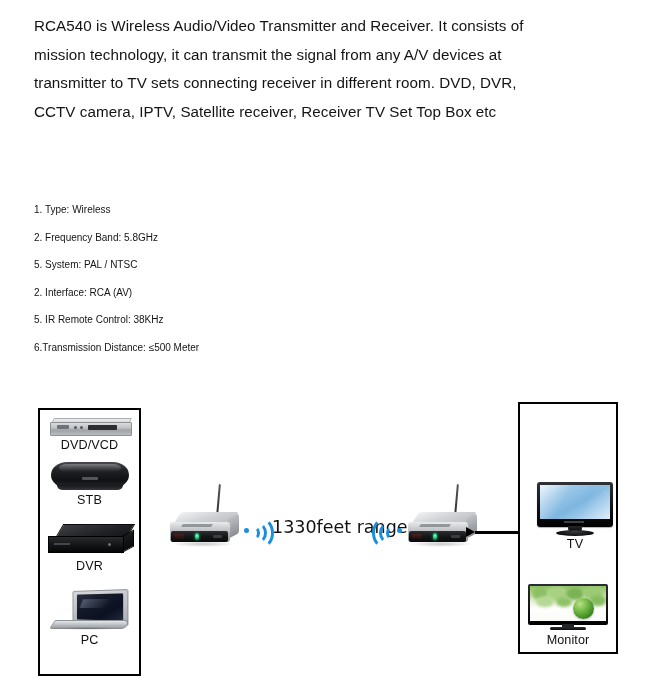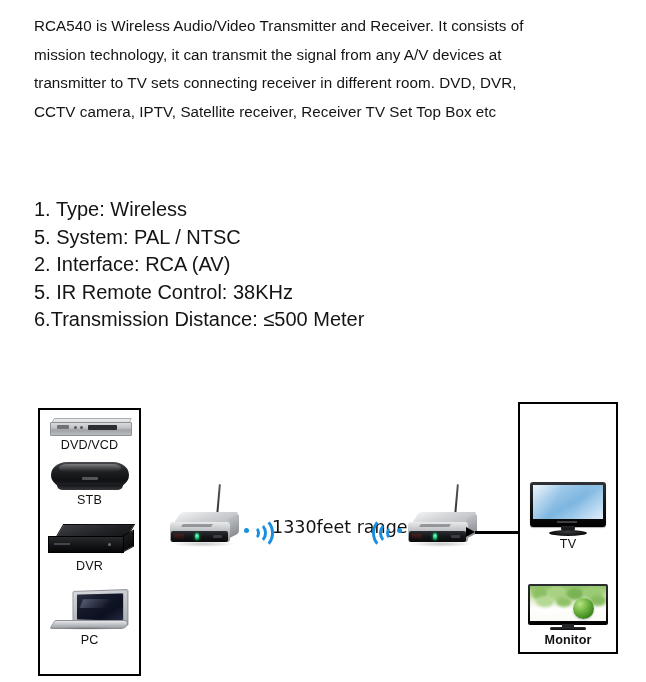--- a/index.html
+++ b/index.html
@@ -34,21 +34,21 @@
   }
 
   
   #spec-list {
     position: absolute;
     left: 34px;
     top: 196px;
     width: 420px;
   }
   #spec-list .spec-row {
-    font-size: 20px;
+    font-size: 10px;
     line-height: 27.5px;
     color: #141414;
     white-space: pre;
   }
 
   
   #diagram {
     position: absolute;
     left: 0;
     top: 395px;
@@ -417,20 +417,21 @@
 
 <div id="description">
   <span class="line">RCA540 is Wireless Audio/Video Transmitter and Receiver. It consists of</span>
   <span class="line">mission technology, it can transmit the signal from any A/V devices at</span>
   <span class="line">transmitter to TV sets connecting receiver in different room. DVD, DVR,</span>
   <span class="line">CCTV camera, IPTV, Satellite receiver, Receiver TV Set Top Box etc</span>
 </div>
 
 <div id="spec-list">
   <div class="spec-row">1. Type: Wireless</div>
+  <div class="spec-row">2. Frequency Band: 5.8GHz</div>
   <div class="spec-row">5. System: PAL / NTSC</div>
   <div class="spec-row">2. Interface: RCA (AV)</div>
   <div class="spec-row">5. IR Remote Control: 38KHz</div>
   <div class="spec-row">6.Transmission Distance: ≤500 Meter</div>
 </div>
 
 <div id="diagram">
 
   <div class="device-box" id="source-box">
 
@@ -527,33 +528,33 @@
   </div>
 
   <div class="arrow" id="arrow-right" style="top:132px;">
     <div class="shaft"></div>
       <div class="head"></div>
   </div>
 
   <div class="device-box" id="display-box">
 
 
-    <div class="device-cell" style="top:78px;">
+    <div class="device-cell" style="top:78px;margin-left:7px;">
       <div class="device-art tv">
         <div class="bezel"></div>
         <div class="panel"></div>
         <div class="sheen"></div>
         <div class="brand"></div>
         <div class="neck"></div>
         <div class="stand"></div>
       </div>
       <div class="device-label">TV</div>
     </div>
 
-    <div class="device-cell" style="top:180px;font-weight:bold;">
+    <div class="device-cell" style="top:180px;">
       <div class="device-art monitor">
         <div class="bezel"></div>
         <div class="panel">
           <div class="blob" style="left:2px;  top:1px;  width:16px; height:13px; background:#8cbf63;"></div>
           <div class="blob" style="left:17px; top:0px;  width:20px; height:15px; background:#a8d282;"></div>
           <div class="blob" style="left:36px; top:2px;  width:18px; height:12px; background:#79b354;"></div>
           <div class="blob" style="left:53px; top:0px;  width:20px; height:14px; background:#9ccb76;"></div>
           <div class="blob" style="left:6px;  top:10px; width:18px; height:11px; background:#b5d894;"></div>
           <div class="blob" style="left:26px; top:11px; width:16px; height:10px; background:#8fc267;"></div>
           <div class="blob" style="left:60px; top:9px;  width:16px; height:11px; background:#86bc5f;"></div>

